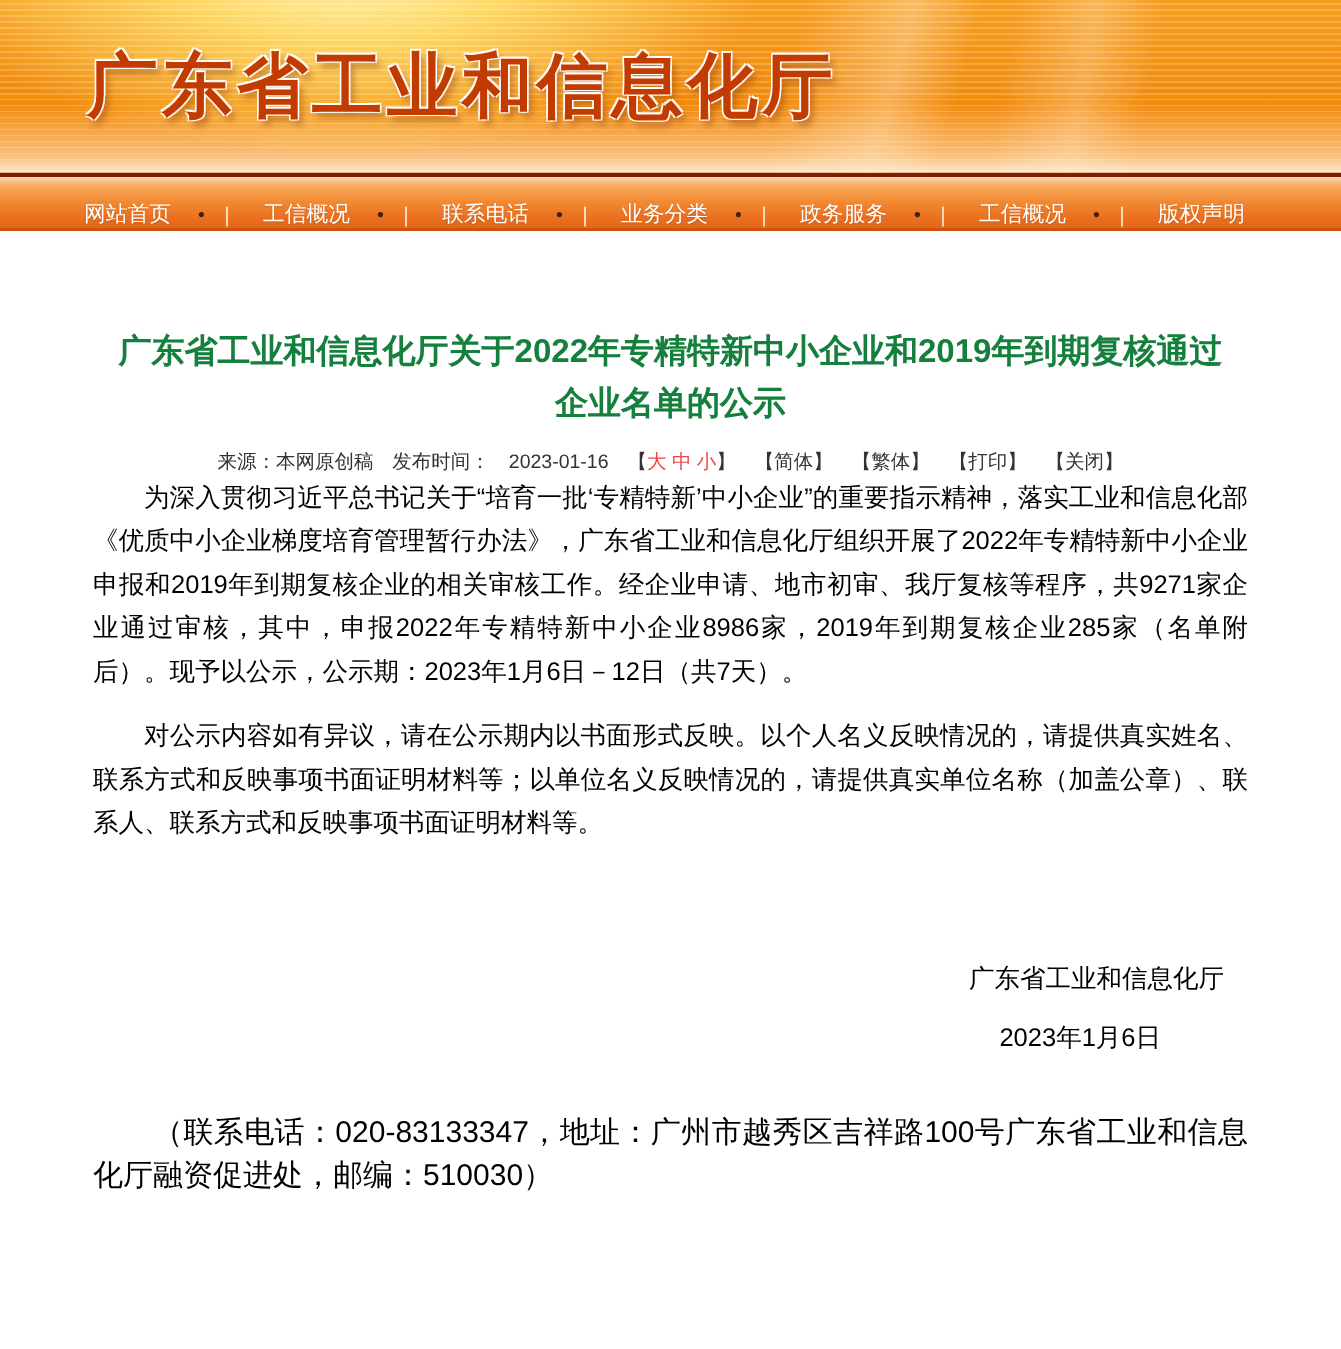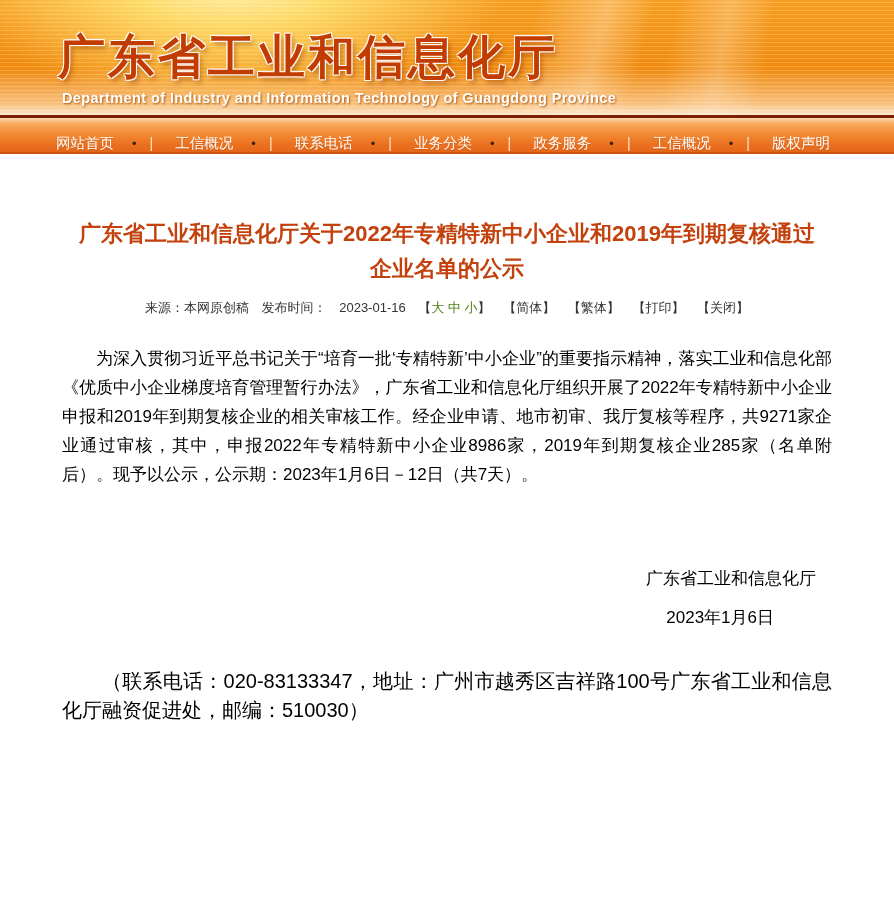--- a/index.html
+++ b/index.html
@@ -44,64 +44,63 @@
   .banner-subtitle {
     position: absolute; left: 62px; top: 90px;
     font-size: 14.5px; font-weight: bold; letter-spacing: 0.4px;
     color: #ffffff;
     text-shadow: 1px 1px 2px rgba(170,80,0,0.9);
     white-space: nowrap;
   }
 
   
   .nav {
-    display: flex; align-items: center; justify-content: space-between;
+    display: flex; align-items: flex-end; justify-content: space-between;
     height: 39px;
     padding: 16px 64px 0 56px;
     border-top: 3px solid #7c1f04;
     border-bottom: 2px solid #cf5310;
     background: linear-gradient(180deg, #fdd8ab 0%, #f8a95c 18%, #f28a33 48%, #ea6f1e 80%, #e5671a 100%);
     font-size: 14.5px; color: #fff;
   }
   .nav-group { display: flex; align-items: center; }
   .nav-label { cursor: pointer; text-shadow: 0 1px 1px rgba(150,60,0,0.35); white-space: nowrap; }
   .nav-dot  { color: #40210a; margin-left: 18px; font-size: 13px; line-height: 1; }
   .nav-pipe { color: #fde7cd; margin-left: 13px; font-size: 14px; }
 
   
   .content { width: 770px; margin: 0 auto; color: #000; }
   .article-title {
     margin: 62px auto 0; width: 756px;
     font-size: 22px; font-weight: bold; line-height: 35px;
-    text-align: center; color: #c2410c;
+    text-align: center; color: #15803d;
   }
   .meta {
     margin-top: 13px; text-align: center;
     font-size: 13px; color: #333;
   }
   .meta .m { margin-left: 9px; white-space: nowrap; }
   .meta .m:first-child { margin-left: 0; font-family: Liberation Serif, serif; }
   .meta .link { cursor: pointer; }
-  .meta .size-opts { color: #4d7c0f; }
+  .meta .size-opts { color: #ef4444; }
 
-  .body-text { margin-top: 27px; font-size: 17px; line-height: 29px; text-align: justify; }
+  .body-text { font-size: 17px; line-height: 29px; text-align: justify; }
   .para { text-indent: 2em; margin: 0; }
   .para + .para { margin-top: 14px; }
   .attach-line { text-indent: 2em; margin-top: 48px; font-size: 17px; }
 
   .signature { margin-top: 78px; font-size: 17px; text-align: right; padding-right: 16px; }
   .sig-date  { margin-top: 16px; font-size: 17px; text-align: right; padding-right: 58px; }
   .contact   { margin-top: 38px; font-size: 20px; line-height: 29px; text-indent: 2em; text-align: justify; }
 </style>
 </head>
 <body>
 
 <div class="banner">
   <div class="banner-title">广东省工业和信息化厅</div>
-  <div class="banner-subtitle">Department of Industry and Information Technology of Guangdong Province</div>
 </div>
 
 <div class="nav">
   <div class="nav-group">
     <span class="nav-label">网站首页</span>
     <span class="nav-dot">•</span>
     <span class="nav-pipe">|</span>
   </div>
   <div class="nav-group">
     <span class="nav-label">工信概况</span>
@@ -141,19 +140,20 @@
     <span class="m">2023-01-16</span>
     <span class="m link"><span>【</span><span class="size-opts">大 中 小</span><span>】</span></span>
     <span class="m link">【简体】</span>
     <span class="m link">【繁体】</span>
     <span class="m link">【打印】</span>
     <span class="m link">【关闭】</span>
   </div>
 
   <div class="body-text">
     <p class="para">为深入贯彻习近平总书记关于“培育一批‘专精特新’中小企业”的重要指示精神，落实工业和信息化部《优质中小企业梯度培育管理暂行办法》，广东省工业和信息化厅组织开展了2022年专精特新中小企业申报和2019年到期复核企业的相关审核工作。经企业申请、地市初审、我厅复核等程序，共9271家企业通过审核，其中，申报2022年专精特新中小企业8986家，2019年到期复核企业285家（名单附后）。现予以公示，公示期：2023年1月6日－12日（共7天）。</p>
+    <p class="para">对公示内容如有异议，请在公示期内以书面形式反映。以个人名义反映情况的，请提供真实姓名、联系方式和反映事项书面证明材料等；以单位名义反映情况的，请提供真实单位名称（加盖公章）、联系人、联系方式和反映事项书面证明材料等。</p>
   </div>
 
   <div class="signature">广东省工业和信息化厅</div>
   <div class="sig-date">2023年1月6日</div>
   <div class="contact">（联系电话：020-83133347，地址：广州市越秀区吉祥路100号广东省工业和信息化厅融资促进处，邮编：510030）</div>
 
 </div>
 
 </body></html>

